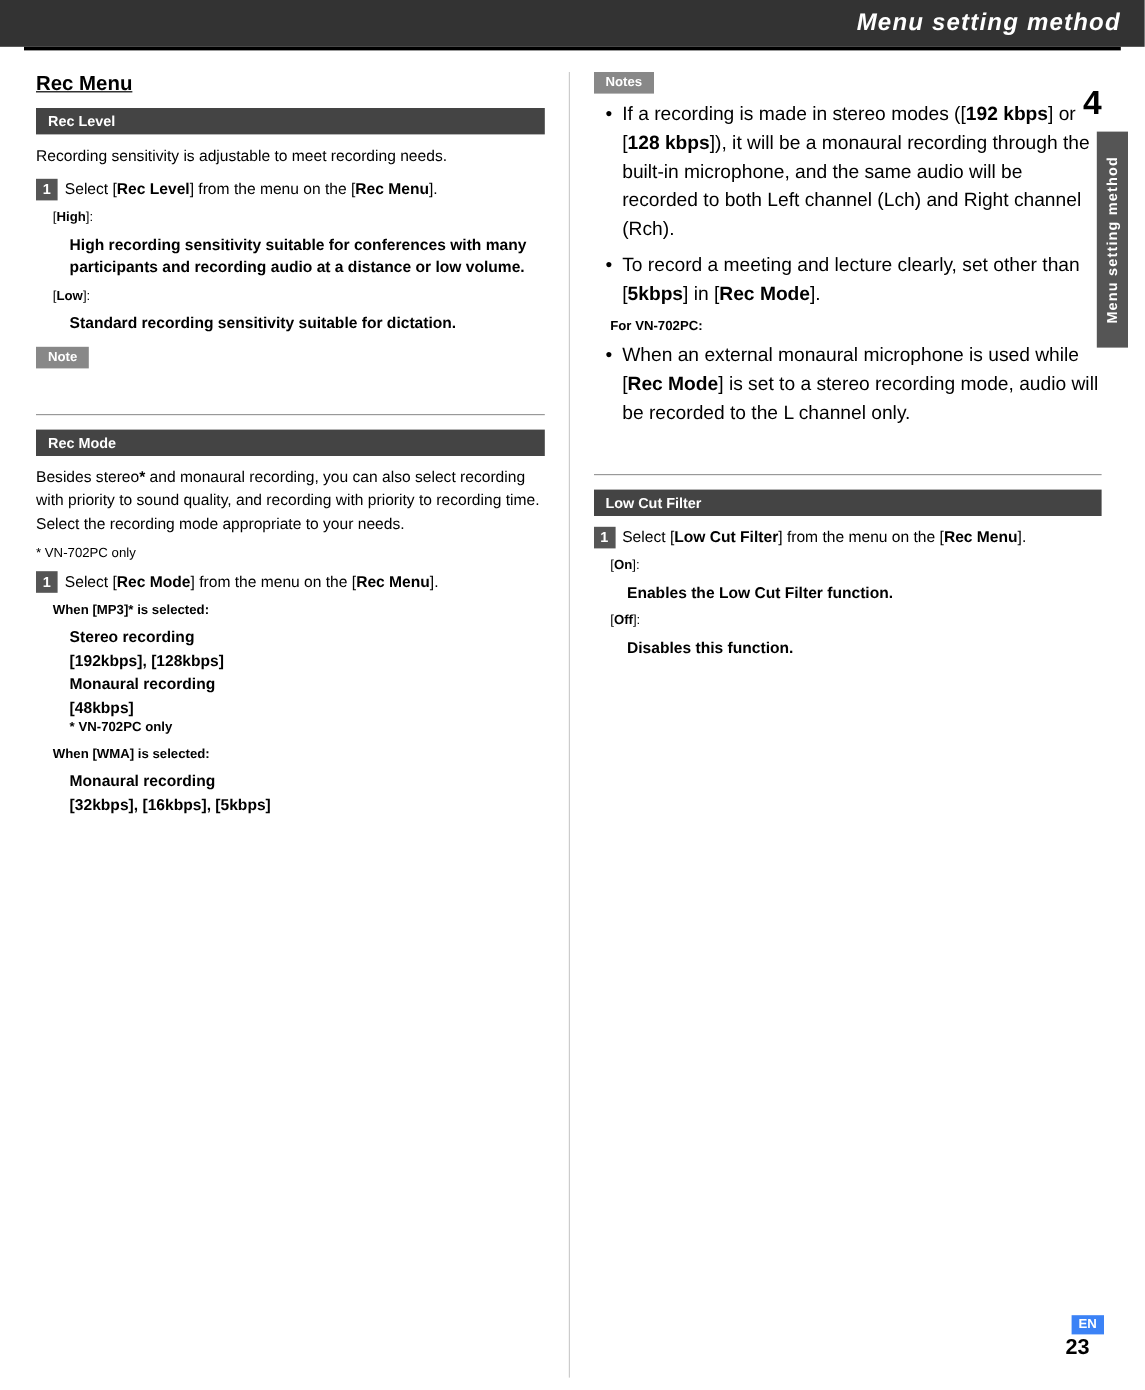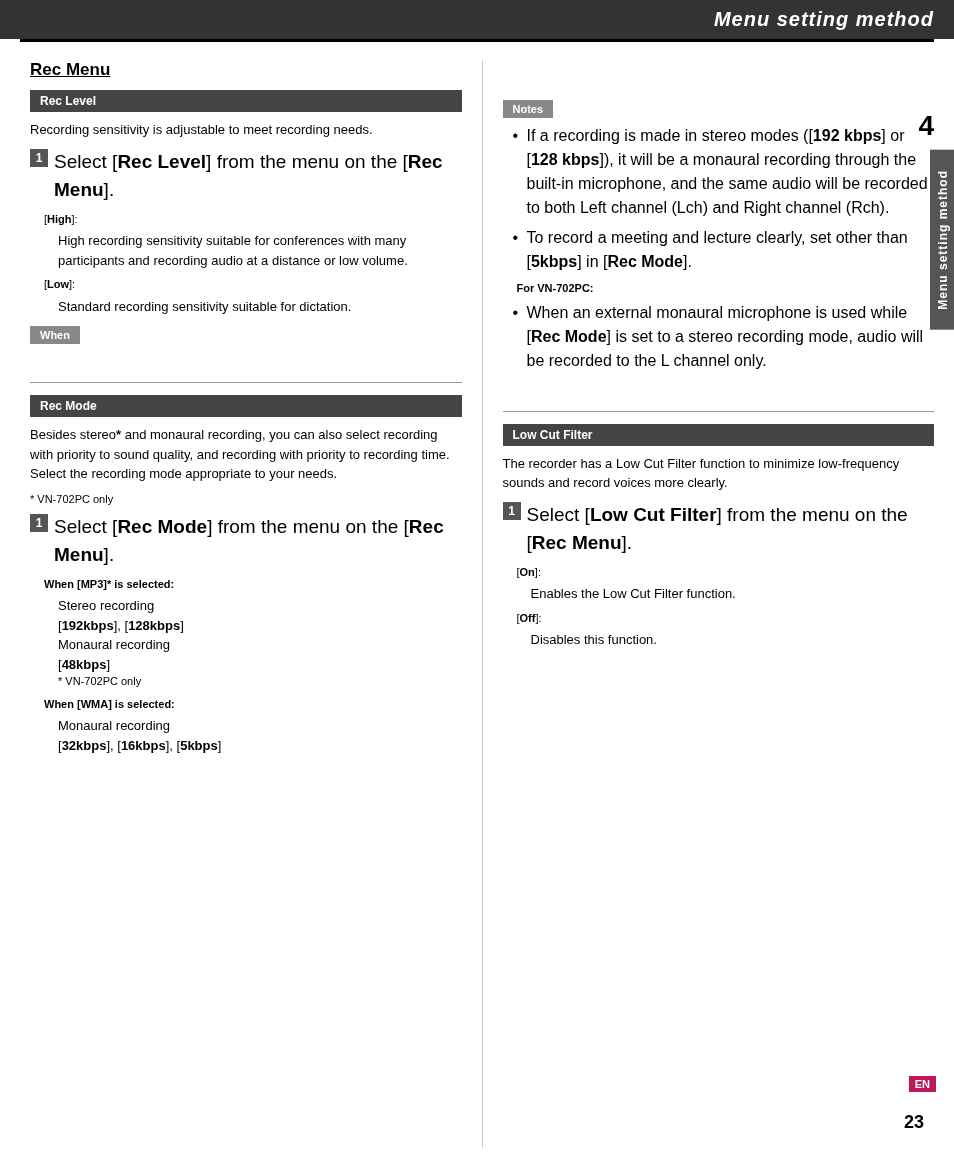--- a/index.html
+++ b/index.html
@@ -28,38 +28,37 @@
     }
     .header-line {
       height: 3px;
       background: #000;
       margin: 0 20px;
     }
 
     
     .main-content {
       display: flex;
-      padding: 18px 0 0 0;
+      padding: 18px 16px 0 0;
       height: calc(100% - 52px);
       justify-content: center;
     }
 
     
     .left-col {
       flex: 1;
       padding: 0 20px 20px 30px;
       border-right: 1px solid #ccc;
     }
 
     
     .right-col {
       flex: 1;
       padding: 0 20px 20px 20px;
       position: relative;
-      margin-top: 40px;
     }
 
     
     .section-title {
       font-size: 17px;
       font-weight: bold;
       text-decoration: underline;
       margin-bottom: 10px;
     }
 
@@ -109,39 +108,40 @@
       width: 18px;
       height: 18px;
       display: flex;
       align-items: center;
       justify-content: center;
       flex-shrink: 0;
       margin-right: 6px;
       margin-top: 1px;
     }
     .step-content {
-      font-size: 19px;
+      font-size: 13px;
       line-height: 1.5;
       flex: 1;
     }
     .step-content strong {
       font-weight: bold;
     }
 
     
     .sub-item {
       margin-left: 14px;
       margin-bottom: 4px;
       font-size: 11px;
       line-height: 1.5;
     }
     .sub-item-indent {
       margin-left: 28px;
       font-size: 13px;
       line-height: 1.5;
+      font-weight: bold;
     }
 
     
     .note-bullet {
       margin-left: 10px;
       font-size: 16px;
       line-height: 1.5;
       margin-bottom: 6px;
       position: relative;
       padding-left: 14px;
@@ -189,23 +189,23 @@
       position: absolute;
       bottom: 15px;
       right: 30px;
       font-size: 18px;
       font-weight: bold;
     }
 
     
     .en-badge {
       position: absolute;
-      bottom: 56px;
+      bottom: 36px;
       right: 18px;
-      background: #be185d;
+      background: #3b82f6;
       color: #fff;
       font-size: 11px;
       font-weight: bold;
       padding: 2px 6px;
     }
 
     .small-text {
       font-size: 11px;
       line-height: 1.4;
     }
@@ -246,21 +246,21 @@
     <div class="spacer-sm"></div>
 
     <div class="sub-item">
       [<strong>Low</strong>]:
     </div>
     <div class="sub-item-indent">Standard recording sensitivity suitable for dictation.</div>
 
     <div class="spacer"></div>
 
     
-    <div class="note-bar">When</div>
+    <div class="note-bar">Note</div>
 
     <div class="spacer"></div>
     <div class="spacer"></div>
 
     <hr class="divider">
 
     
     <div class="section-bar section-bar-full">Rec Mode</div>
     <div class="section-text">
       Besides stereo<strong>*</strong> and monaural recording, you can also select recording with priority to sound quality, and recording with priority to recording time. Select the recording mode appropriate to your needs.
@@ -320,21 +320,20 @@
       When an external monaural microphone is used while [<strong>Rec Mode</strong>] is set to a stereo recording mode, audio will be recorded to the L channel only.
     </div>
 
     <div class="spacer"></div>
     <div class="spacer"></div>
 
     <hr class="divider">
 
     
     <div class="section-bar section-bar-full">Low Cut Filter</div>
-    <div class="section-text">The recorder has a Low Cut Filter function to minimize low-frequency sounds and record voices more clearly.</div>
 
     <div class="step">
       <div class="step-num">1</div>
       <div class="step-content">
         Select [<strong>Low Cut Filter</strong>] from the menu on the [<strong>Rec Menu</strong>].
       </div>
     </div>
 
     <div class="sub-item">
       [<strong>On</strong>]:

